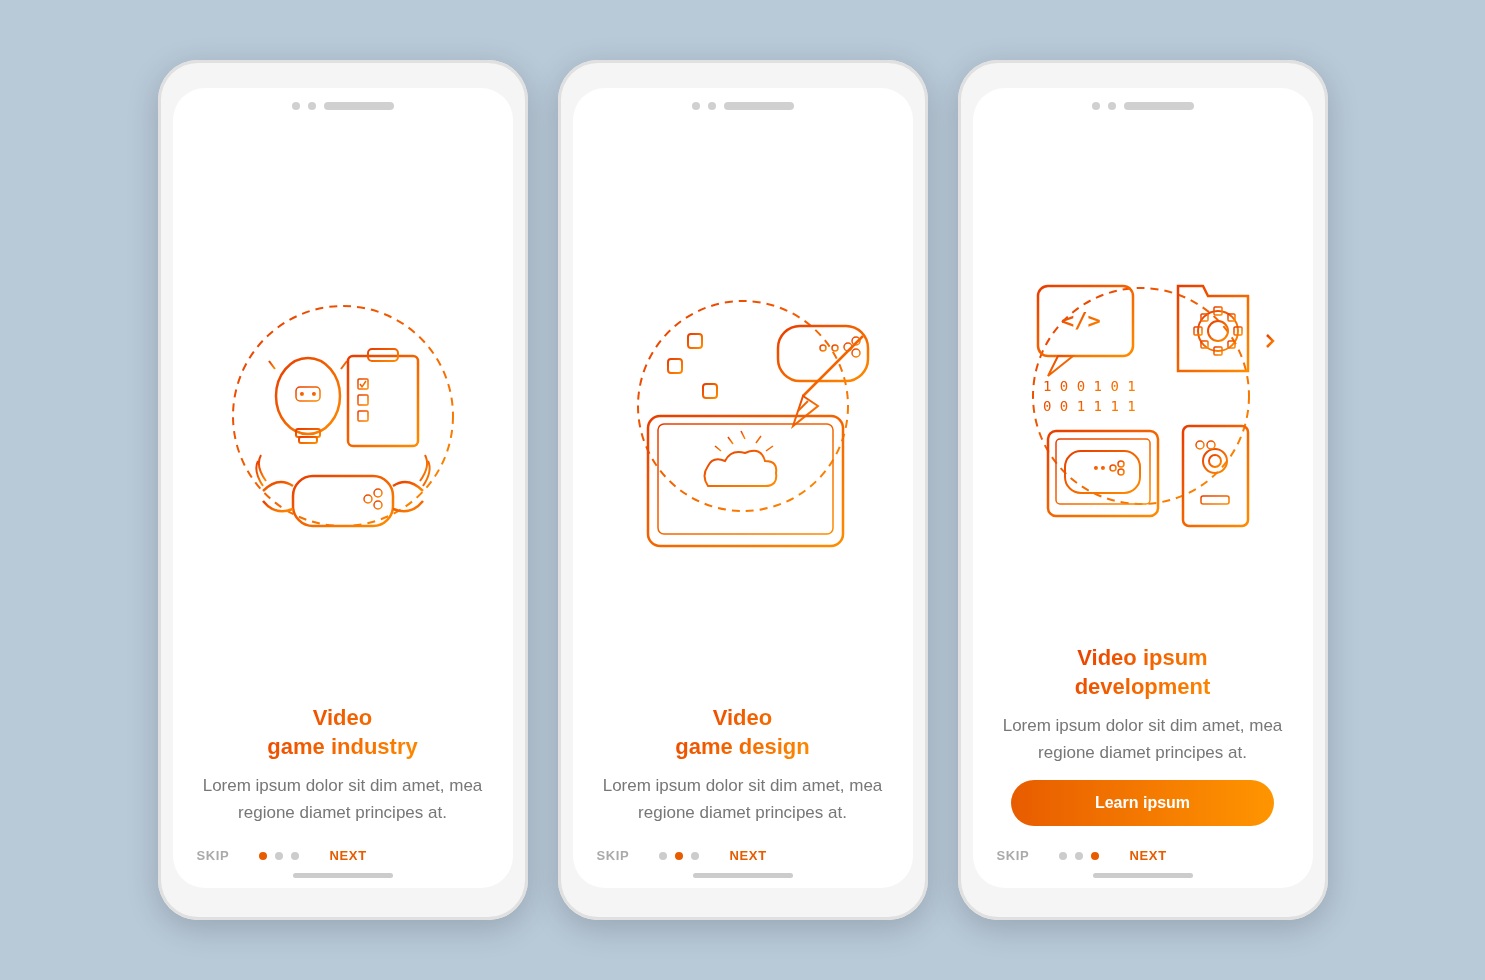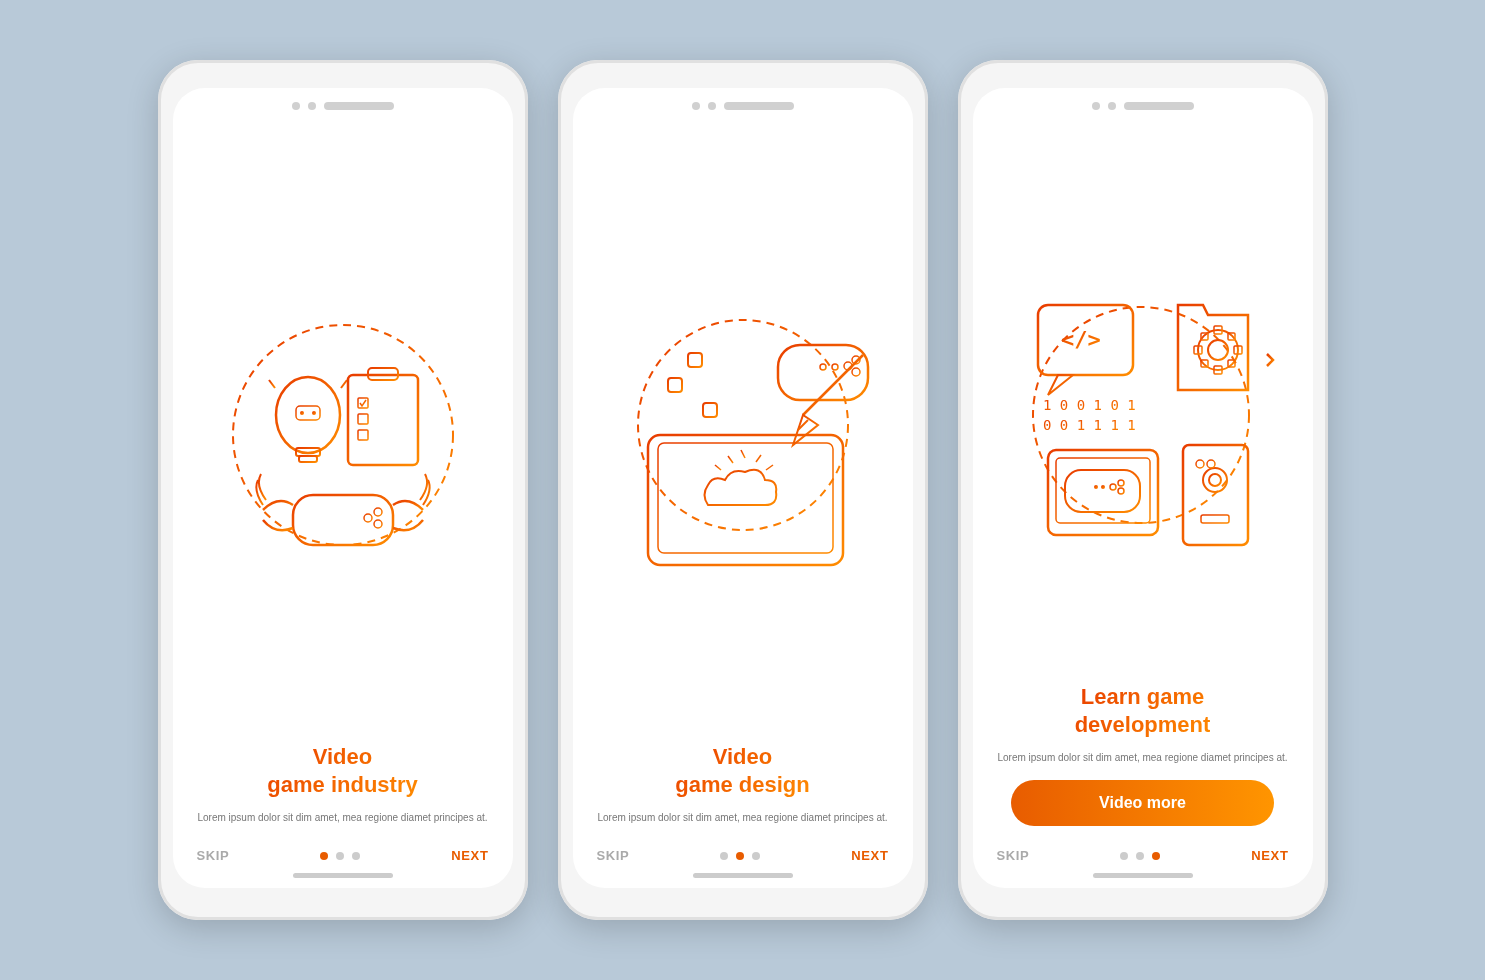--- a/index.html
+++ b/index.html
@@ -106,21 +106,21 @@
       font-weight: 700;
       text-align: center;
       line-height: 1.3;
       background: linear-gradient(135deg, #e83c00 0%, #ff8c00 100%);
       -webkit-background-clip: text;
       -webkit-text-fill-color: transparent;
       background-clip: text;
     }
 
     .card-desc {
-      font-size: 10px;
+      font-size: 17px;
       color: #777;
       text-align: center;
       line-height: 1.6;
     }
 
     .learn-more-btn {
       background: linear-gradient(90deg, #e85c00, #ff9500);
       color: white;
       border: none;
       border-radius: 30px;
@@ -131,21 +131,21 @@
       margin-top: 4px;
       width: 90%;
     }
 
     
     .bottom-nav {
       width: 100%;
       padding: 12px 24px 10px 24px;
       display: flex;
       align-items: center;
-      justify-content: space-between;
+      justify-content: flex-start;
       flex-shrink: 0;
       gap: 30px;
     }
 
     .nav-skip {
       font-size: 13px;
       font-weight: 600;
       color: #aaa;
       letter-spacing: 0.05em;
     }
@@ -422,24 +422,24 @@
           <circle cx="222" cy="230" r="12" fill="none" stroke="url(#grad3)" stroke-width="2"></circle>
           <circle cx="222" cy="230" r="6" fill="none" stroke="url(#grad3)" stroke-width="2"></circle>
           <line x1="205" y1="255" x2="240" y2="255" stroke="url(#grad3)" stroke-width="1.5"></line>
           <rect x="208" y="265" width="28" height="8" rx="2" fill="none" stroke="url(#grad3)" stroke-width="1.5"></rect>
           <circle cx="207" cy="214" r="4" fill="none" stroke="url(#grad3)" stroke-width="1.5"></circle>
           <circle cx="218" cy="214" r="4" fill="none" stroke="url(#grad3)" stroke-width="1.5"></circle>
         </svg>
       </div>
 
       <div class="text-area">
-        <div class="card-title" style="white-space:pre-line;">Learn game
+        <div class="card-title" style="white-space:pre-line;">Video ipsum
 development</div>
         <div class="card-desc">Lorem ipsum dolor sit dim amet, mea regione diamet principes at.</div>
-        <button class="learn-more-btn">Video more</button>
+        <button class="learn-more-btn">Learn ipsum</button>
       </div>
 
       <div class="bottom-nav">
         <span class="nav-skip">SKIP</span>
         <div class="nav-dots">
           <div class="nav-dot"></div>
           <div class="nav-dot"></div>
           <div class="nav-dot active"></div>
         </div>
         <span class="nav-next">NEXT</span>

